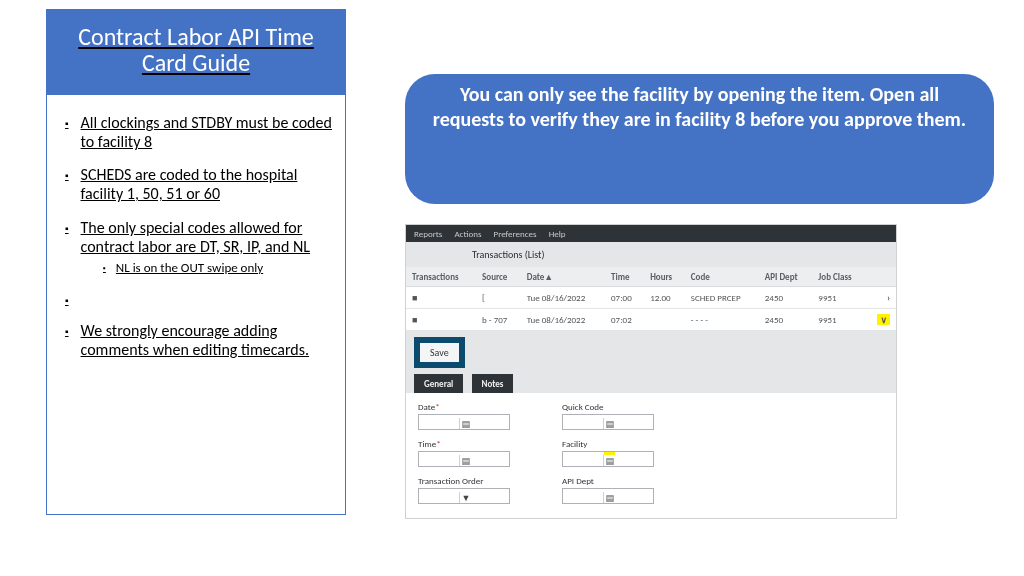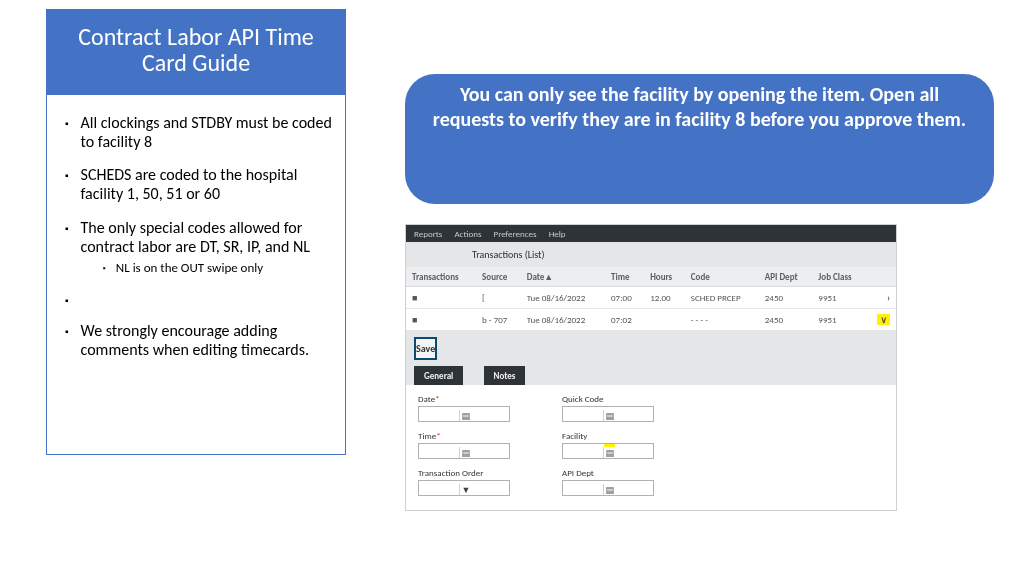--- a/index.html
+++ b/index.html
@@ -11,23 +11,24 @@
     background: #fff;
     position: relative;
   }
 
   
   .left-panel {
     position: absolute;
     left: 46px;
     top: 9px;
     width: 300px;
-    height: 446px;
+    height: 506px;
     border: 1.5px solid #4472c4;
     background: #fff;
+    text-decoration: underline;
   }
   .left-header {
     background: #4472c4;
     color: #fff;
     text-align: center;
     padding: 14px 10px 18px 10px;
     font-size: 24px;
     line-height: 1.1;
     font-weight: 400;
   }
@@ -122,35 +123,35 @@
     padding: 5px 6px;
     color: #555;
     border-bottom: 1px solid #e3e5e7;
     white-space: nowrap;
   }
   .hl { background: #fff200; display:inline-block; padding:0 3px; }
   .arrow-cell { text-align:right; font-weight:bold; color:#444; font-size:13px; }
   .save-btn {
     display: inline-block;
     margin: 6px 8px;
-    padding: 3px 0;
-    border: 2px solid #0c4a6e;
+    padding: 3px 10px;
+    border: 6px solid #0c4a6e;
     background: #f4f5f6;
     color: #333;
     font-size: 10px;
-    font-weight: bold;
+    font-weight: normal;
   }
   .tabs { padding: 0 8px; }
   .tab {
     display: inline-block;
     background: #2e3338;
     color: #eee;
     font-size: 9px;
     padding: 4px 10px;
-    margin-right: 18px;
+    margin-right: 6px;
     font-weight: bold;
   }
   .form {
     background: #fff;
     padding: 8px 12px 14px 12px;
     display: grid;
     grid-template-columns: 120px 120px;
     column-gap: 24px;
     row-gap: 8px;
   }

